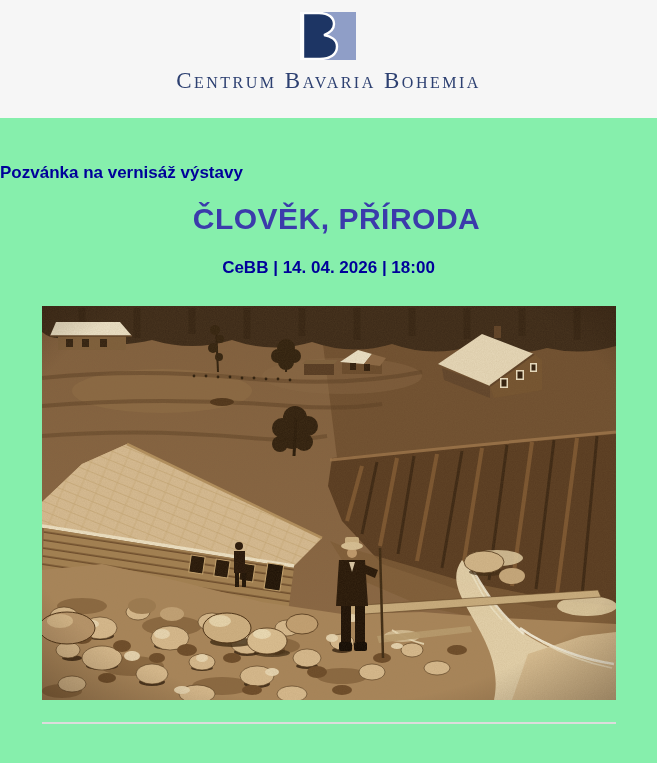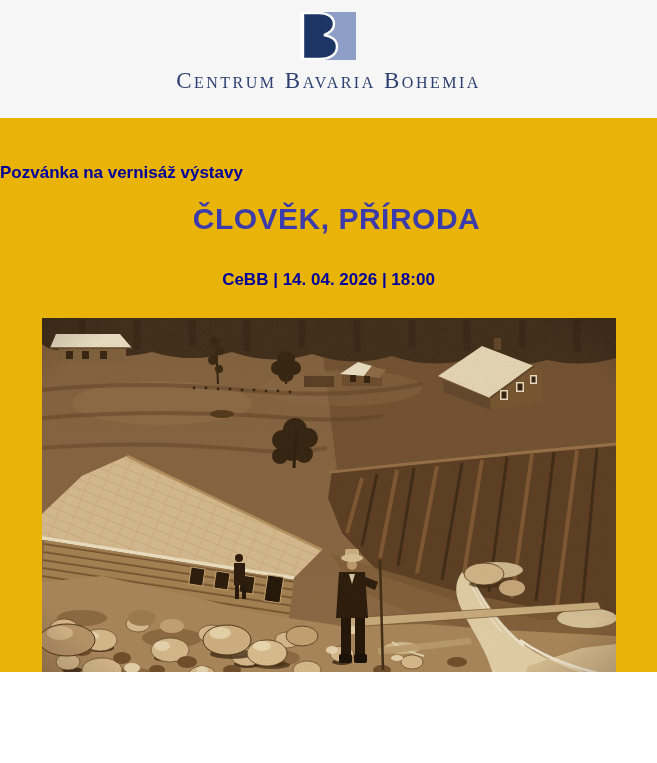--- a/index.html
+++ b/index.html
@@ -1,26 +1,26 @@
 <!DOCTYPE html>
 <html><head>
 <meta charset="utf-8">
 <style>
   html,body{margin:0;padding:0;background:#fff;}
   body{font-family:"Liberation Sans",sans-serif;}
-  .page{position:relative;width:657px;height:672px;background:#eab308;overflow:hidden;}
+  .page{position:relative;width:657px;height:763px;background:#86efac;overflow:hidden;}
   .header-band{height:118px;background:#f6f6f6;display:flex;flex-direction:column;align-items:center;}
   .logo{display:flex;flex-direction:column;align-items:center;padding-top:12px;text-decoration:none;cursor:pointer;}
   .logo-mark{width:56px;height:48px;display:block;}
   .logo-text{margin-top:8px;font-family:"Liberation Serif",serif;font-variant:small-caps;font-weight:500;
              font-size:23px;letter-spacing:2.5px;color:#2d4071;white-space:nowrap;}
   .kicker{margin-top:45px;text-align:left;font-size:17px;font-weight:bold;color:#00009a;}
   .title{margin-top:18px;text-align:center;font-size:30px;font-weight:bold;color:#3b3bab;line-height:35px;letter-spacing:.5px;}
   .title span{display:block;margin-left:16px;}
-  .details{margin-top:34px;text-align:center;font-size:17px;font-weight:bold;color:#00009a;}
+  .details{margin-top:22px;text-align:center;font-size:17px;font-weight:bold;color:#00009a;}
   .photo-wrap{margin:28px 41px 0 42px;width:574px;height:394px;line-height:0;}
   .photo-wrap svg{display:block;width:574px;height:394px;}
   .footer-divider{margin:22px 41px 0 42px;border-top:2px solid #dcdcdc;height:0;}
 </style>
 </head>
 <body>
 
 <div class="page">
 
   <div class="header-band">

